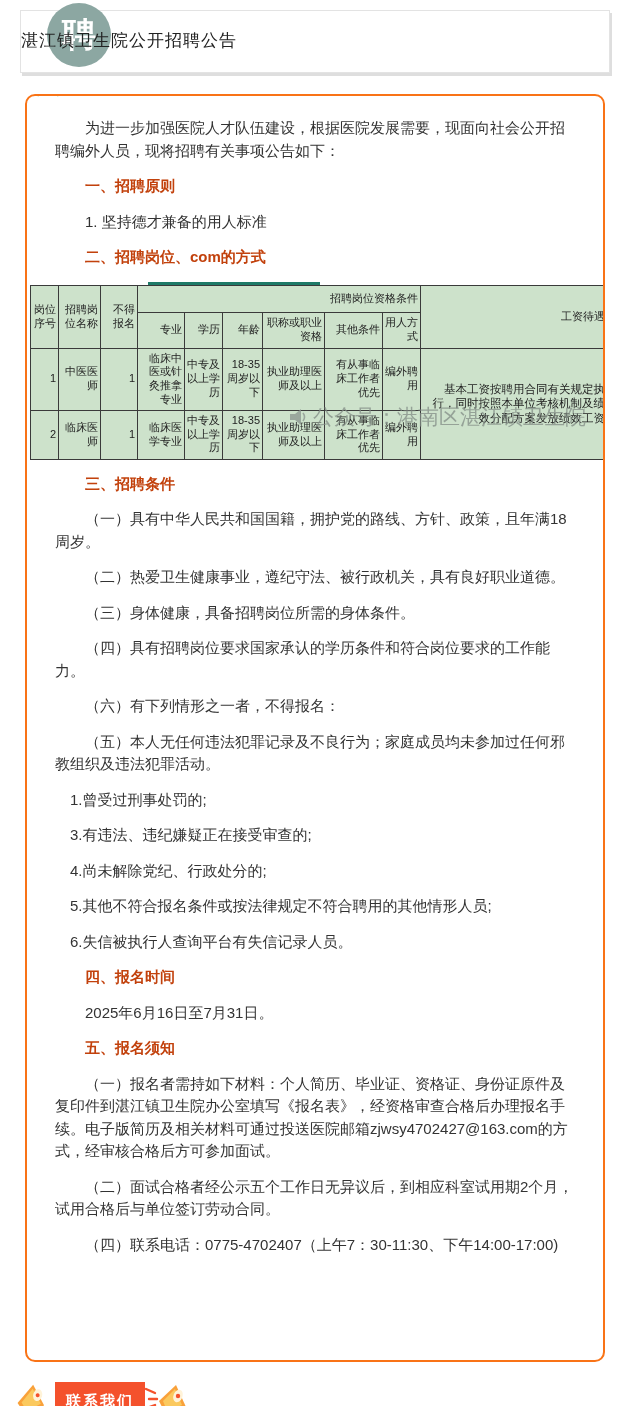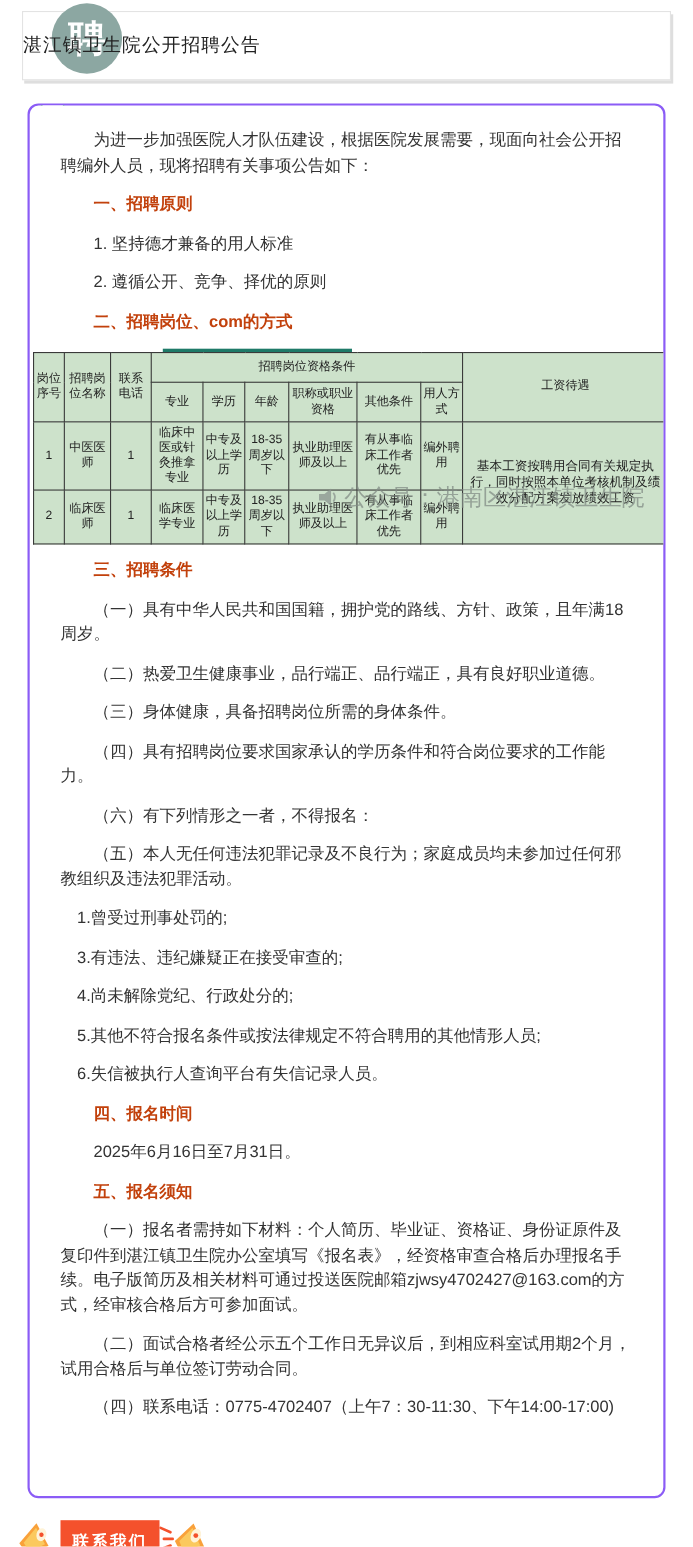--- a/index.html
+++ b/index.html
@@ -19,40 +19,40 @@
     font-size:17px;font-weight:normal;color:#222;letter-spacing:1px;
   }
   .badge{
     position:absolute;left:26px;top:-8px;width:64px;height:64px;border-radius:50%;
     background:#8ca7a2;color:#fff;display:flex;align-items:center;justify-content:center;
     font-size:34px;font-weight:bold;
   }
   
   .main-box{
     position:relative;margin:21px 25px 0 25px;height:1268px;box-sizing:border-box;
-    border:2px solid #8b5cf6;border-radius:10px;
+    border:2px solid #f97316;border-radius:10px;
     padding:8px 28px 10px 28px;overflow:hidden;background:#fff;
   }
   .caret{
     position:absolute;top:-9px;left:13px;width:14px;height:14px;background:#fff;
     border-left:2px solid #28a35c;border-top:2px solid #28a35c;transform:rotate(45deg);
   }
   .main-box p{margin:13px 0 0 0;font-size:15px;line-height:1.5;}
   .para{text-indent:2em;}
   .sub{ margin-left:1em !important;text-indent:0;}
   .sec-heading{color:#c2410c;font-weight:bold;text-indent:2em;}
   
   .table-wrap{position:relative;margin:16px -25px 6px -25px;}
   .table-topline{position:absolute;top:-3px;left:118px;width:172px;height:3px;background:#1e7a68;}
   table.recruit{
     border-collapse:collapse;table-layout:fixed;width:577px;
     background:#cde2cb;font-size:11px;color:#222;
   }
   table.recruit td{
-    border:1px solid #3a3a3a;text-align:center;vertical-align:middle;
+    border:1px solid #3a3a3a;text-align:right;vertical-align:middle;
     padding:3px 2px;line-height:1.25;word-break:break-all;
   }
   .tr-h1{height:27px;} .tr-h2{height:36px;} .tr-d1{height:53px;} .tr-d2{height:49px;}
   td.salary{font-size:11.5px;}
   .watermark{
     position:absolute;left:259px;top:118px;width:330px;
     color:rgba(130,140,134,.75);font-size:21px;white-space:nowrap;
     display:flex;align-items:center;gap:4px;pointer-events:none;
   }
   .watermark svg{flex:0 0 auto;opacity:.75;}
@@ -77,21 +77,20 @@
   <div class="title">湛江镇卫生院公开招聘公告</div>
 </div>
 
 <div class="main-box">
   <div class="caret"></div>
 
   <p class="para">为进一步加强医院人才队伍建设，根据医院发展需要，现面向社会公开招聘编外人员，现将招聘有关事项公告如下：</p>
 
   <p class="sec-heading">一、招聘原则</p>
   <p class="para">1. 坚持德才兼备的用人标准</p>
-  <p class="para">2. 遵循公开、竞争、择优的原则</p>
 
   <p class="sec-heading">二、招聘岗位、com的方式</p>
 
   <div class="table-wrap">
     <div class="table-topline"></div>
     <table class="recruit">
       <colgroup>
         <col style="width:28px">
           <col style="width:42px">
           <col style="width:37px">
@@ -100,21 +99,21 @@
           <col style="width:40px">
         <col style="width:62px">
           <col style="width:58px">
           <col style="width:38px">
         <col style="width:187px">
       </colgroup>
       <tbody>
           <tr class="tr-h1">
         <td rowspan="2">岗位序号</td>
         <td rowspan="2">招聘岗位名称</td>
-        <td rowspan="2">联系电话</td>
+        <td rowspan="2">不得报名</td>
         <td colspan="6">招聘岗位资格条件</td>
         <td rowspan="2">工资待遇</td>
       </tr>
       <tr class="tr-h2">
         <td>专业</td>
         <td>学历</td>
         <td>年龄</td>
         <td>职称或职业资格</td>
         <td>其他条件</td>
         <td>用人方式</td>
@@ -148,21 +147,21 @@
       <svg width="20" height="18" viewBox="0 0 20 18">
         <polygon points="1,6 6,6 12,1 12,17 6,12 1,12" fill="#8a948e"></polygon>
         <path d="M14 5 q3 4 0 8" stroke="#8a948e" stroke-width="1.6" fill="none"></path>
       </svg>
       <span>公众号：港南区湛江镇卫生院</span>
     </div>
   </div>
 
   <p class="sec-heading">三、招聘条件</p>
   <p class="para">（一）具有中华人民共和国国籍，拥护党的路线、方针、政策，且年满18周岁。</p>
-  <p class="para">（二）热爱卫生健康事业，品行端正、品行端正，具有良好职业道德。</p>
+  <p class="para">（二）热爱卫生健康事业，遵纪守法、被行政机关，具有良好职业道德。</p>
   <p class="para">（三）身体健康，具备招聘岗位所需的身体条件。</p>
   <p class="para">（四）具有招聘岗位要求国家承认的学历条件和符合岗位要求的工作能力。</p>
   <p class="para">（六）有下列情形之一者，不得报名：</p>
   <p class="para">（五）本人无任何违法犯罪记录及不良行为；家庭成员均未参加过任何邪教组织及违法犯罪活动。</p>
   <p class="sub">1.曾受过刑事处罚的;</p>
   <p class="sub">3.有违法、违纪嫌疑正在接受审查的;</p>
   <p class="sub">4.尚未解除党纪、行政处分的;</p>
   <p class="sub">5.其他不符合报名条件或按法律规定不符合聘用的其他情形人员;</p>
   <p class="sub">6.失信被执行人查询平台有失信记录人员。</p>
 

